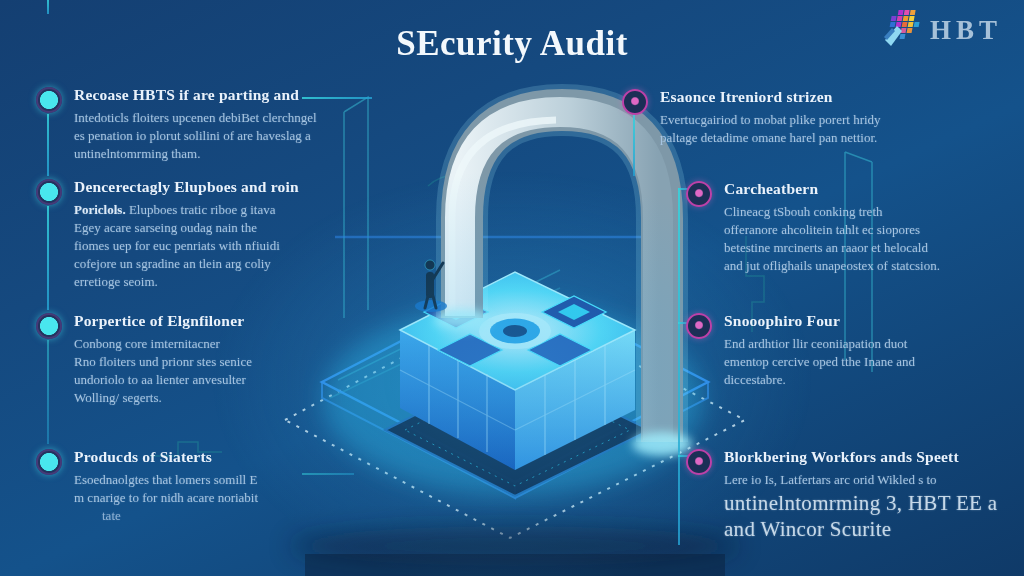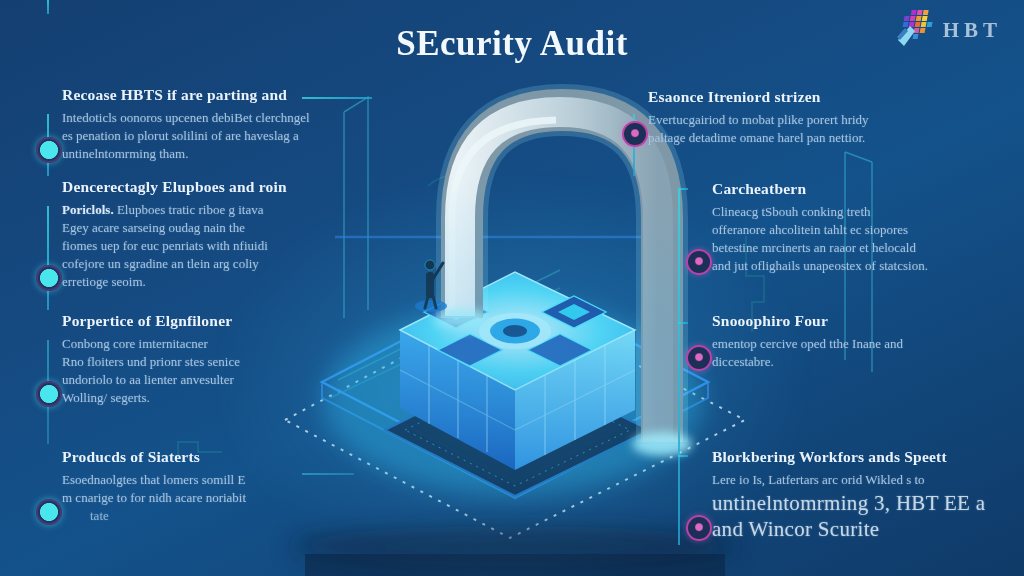--- a/index.html
+++ b/index.html
@@ -7,22 +7,22 @@
     position:relative;width:1024px;height:576px;overflow:hidden;
     font-family:Liberation Serif, serif;
     background:linear-gradient(155deg,#143f72 0%,#15497f 30%,#14528b 55%,#0f3a68 100%);
   }
   .center-glow{position:absolute;inset:0;pointer-events:none;
     background:radial-gradient(ellipse 430px 300px at 50% 66%,rgba(62,172,228,.30),rgba(62,172,228,0) 70%);}
   .illustration{position:absolute;left:0;top:0;}
   .page-title{position:absolute;top:24px;left:0;width:100%;text-align:center;
     font-size:35px;font-weight:700;color:#f3f8fc;letter-spacing:.5px;}
   .logo{position:absolute;top:8px;right:22px;display:flex;align-items:center;gap:4px;}
-  .logo-text{font-size:21px;font-weight:700;color:#b4cbe0;letter-spacing:5px;opacity:.92;}
-  .section{position:absolute;display:flex;align-items:flex-end;}
+  .logo-text{font-size:27px;font-weight:700;color:#b4cbe0;letter-spacing:5px;opacity:.92;}
+  .section{position:absolute;display:flex;gap:12px;}
   .bullet{width:22px;height:22px;border-radius:50%;flex:none;margin-top:1px;}
   .bullet.cyan{border:2px solid #463a78;background:radial-gradient(circle at 50% 50%,#49e6ee 0 56%,#22345e 60% 100%);
     box-shadow:0 0 7px rgba(73,230,238,.55);}
   .bullet.magenta{border:2px solid #bd41a8;background:radial-gradient(circle at 50% 46%,#e068c4 0 20%,#1c2f56 28% 100%);
     box-shadow:0 0 6px rgba(224,104,196,.4);}
   .heading{font-size:15.5px;font-weight:700;color:#eaf2fb;margin:0 0 5px 0;letter-spacing:.2px;}
   .body-line{font-size:13px;line-height:18px;color:#a6c4e0;text-shadow:0 0 2px rgba(150,190,225,.35);}
   .body-line .lead{font-weight:700;color:#dce9f6;}
   .body-line.indent{padding-left:28px;color:#8fb2d4;}
   .large-line{font-size:21px;line-height:24px;color:#c6d8e8;letter-spacing:.3px;margin-top:2px;
@@ -176,21 +176,21 @@
   <div class="vline" style="left:633px;top:114px;height:62px"></div>
   <div class="vline" style="left:678px;top:188px;height:357px"></div>
   <div class="hline" style="left:678px;top:188px;width:10px"></div>
   <div class="hline" style="left:678px;top:322px;width:10px"></div>
   <div class="hline" style="left:678px;top:455px;width:10px"></div>
 
   <div class="section" style="left:36px;top:86px;width:330px">
     <span class="bullet cyan"></span>
     <div>
       <div class="heading">Recoase HBTS if are parting and</div>
-      <div class="body-line">Intedoticls oonoros upcenen debiBet clerchngel</div>
+      <div class="body-line">Intedoticls floiters upcenen debiBet clerchngel</div>
       <div class="body-line">es penation io plorut solilini of are haveslag a</div>
       <div class="body-line">untinelntomrming tham.</div>
     </div>
   </div>
 
   <div class="section" style="left:36px;top:178px;width:330px">
     <span class="bullet cyan"></span>
     <div>
       <div class="heading">Dencerectagly Elupboes and roin</div>
       <div class="body-line"><span class="lead">Poriclols.</span><span> Elupboes tratic riboe g itava</span></div>
@@ -239,20 +239,21 @@
       <div class="body-line">offeranore ahcolitein tahlt ec siopores</div>
       <div class="body-line">betestine mrcinerts an raaor et helocald</div>
       <div class="body-line">and jut oflighails unapeostex of statcsion.</div>
     </div>
   </div>
 
   <div class="section" style="left:686px;top:312px;width:320px">
     <span class="bullet magenta"></span>
     <div>
       <div class="heading">Snooophiro Four</div>
+      <div class="body-line">End ardhtior llir ceoniiapation duot</div>
       <div class="body-line">ementop cercive oped tthe Inane and</div>
       <div class="body-line">diccestabre.</div>
     </div>
   </div>
 
   <div class="section" style="left:686px;top:448px;width:330px">
     <span class="bullet magenta"></span>
     <div>
       <div class="heading">Blorkbering Workfors ands Speett</div>
       <div class="body-line">Lere io Is, Latfertars arc orid Wikled s to</div>

